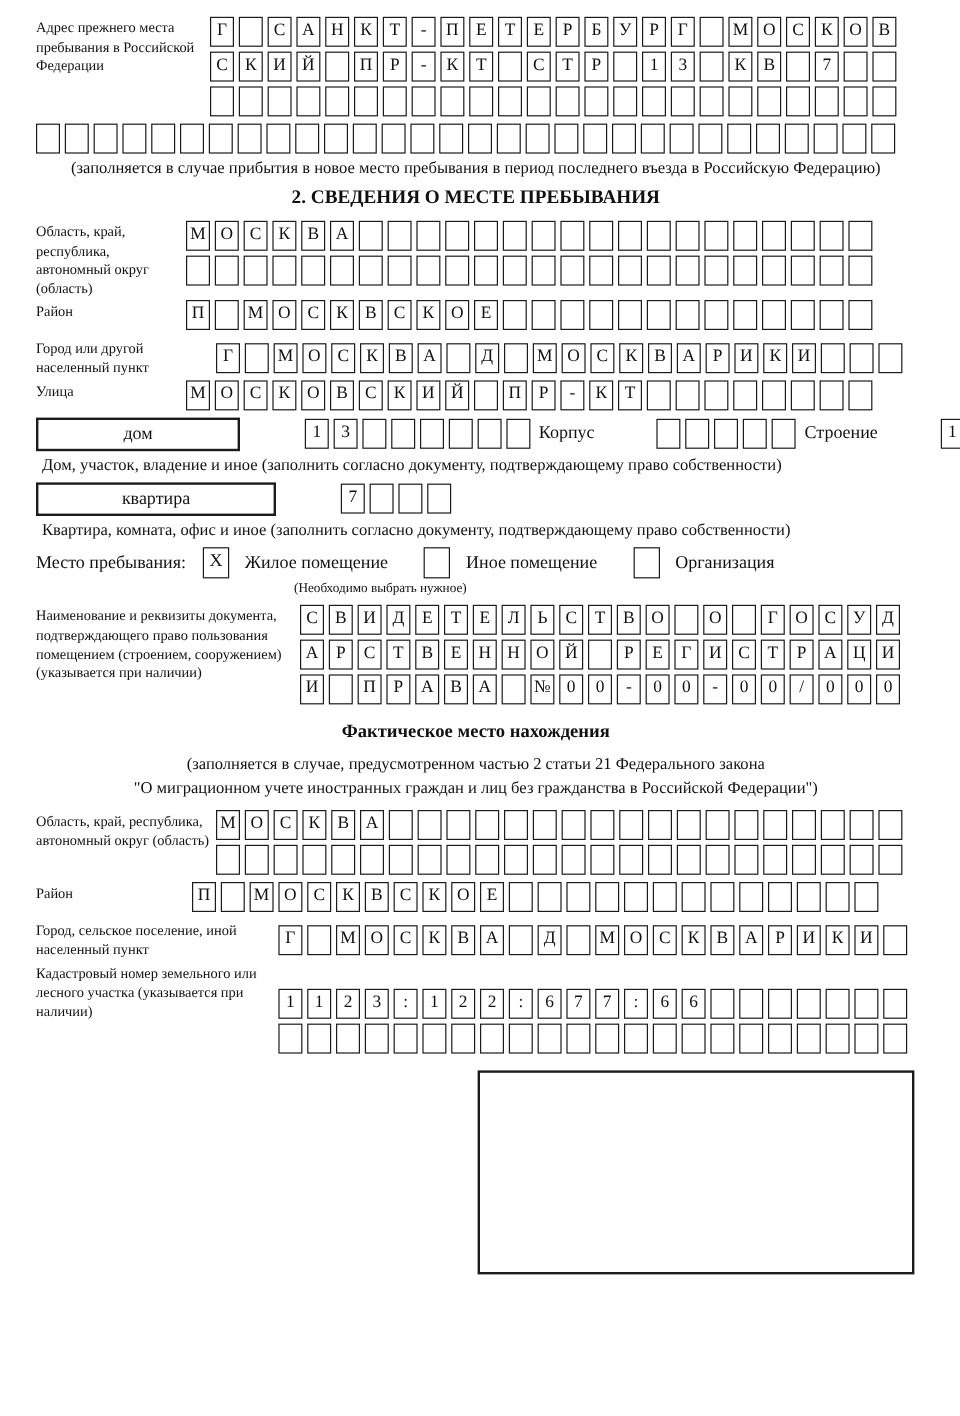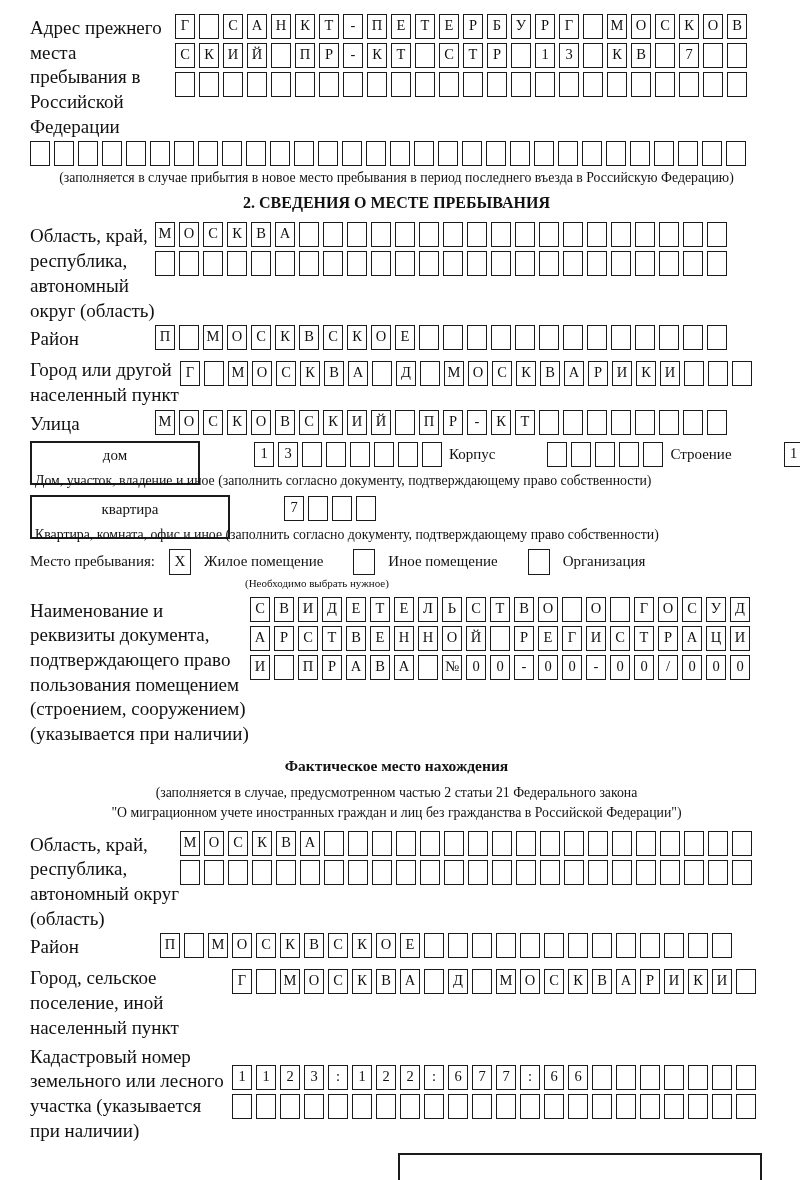--- a/index.html
+++ b/index.html
@@ -1,36 +1,36 @@
 <!DOCTYPE html>
 <html><head>
 <meta charset="utf-8">
 <style>
   html,body{margin:0;padding:0;background:#fff;}
   body{width:800px;font-family:"Liberation Serif","DejaVu Serif",serif;color:#111;}
   .sheet{box-sizing:border-box;width:800px;height:1180px;padding:14px 37px 0 30px;overflow:hidden;}
   .header-note{text-align:right;font-size:15px;margin:8px 0 22px 0;}
   .frow{display:flex;align-items:flex-start;margin-bottom:2px;}
-  .flabel{font-size:19px;line-height:1.3;padding-top:2px;font-family:Liberation Serif, serif;}
+  .flabel{font-size:12px;line-height:1.3;padding-top:2px;font-family:Liberation Serif, serif;}
   .w145{flex:0 0 145px;}
   .w125{flex:0 0 125px;}
   .w150{flex:0 0 150px;}
   .w130{flex:0 0 130px;}
   .w220{flex:0 0 220px;}
   .w202{flex:0 0 202px;}
   .boxcol{flex:1;}
   .boxrow{white-space:nowrap;height:25px;margin-bottom:4px;}
   .cell{display:inline-block;box-sizing:border-box;width:20px;height:25px;border:1.7px solid #1b1b1b;
         margin-right:4px;font-size:14.5px;line-height:21px;text-align:center;vertical-align:top;background:#fff;}
   .caption{font-size:13.8px;}
   .center{text-align:center;margin:2px 0 4px 0;}
   .left{margin:1px 0 6px 5px;}
   .sec-title{text-align:center;font-weight:bold;font-size:16px;margin:8px 0 10px 0;}
   .sub-title{text-align:center;font-weight:bold;font-size:15.5px;margin:10px 0 10px 0;}
-  .widebox{display:inline-block;box-sizing:border-box;height:44px;border:2px solid #1b1b1b;
+  .widebox{display:inline-block;box-sizing:border-box;height:28px;border:2px solid #1b1b1b;
            text-align:center;line-height:24px;vertical-align:top;margin-right:9px;font-size:15px;}
   .wb170{width:170px;}
   .wb200{width:200px;}
   .house-row{white-space:nowrap;margin:2px 0 3px 0;height:29px;}
   .inlabel{display:inline-block;vertical-align:top;line-height:27px;margin:0 7px 0 3px;font-size:15px;}
   .boxinline{display:inline-block;vertical-align:top;padding-top:1px;padding-left:45px;}
   .stay-row{display:flex;align-items:center;margin:6px 0 2px 0;font-size:15px;}
   .stay-label{margin-right:14px;}
   .mark{width:22px;height:26px;line-height:23px;font-size:15px;}
   .opt-label{margin:0 30px 0 9px;}

